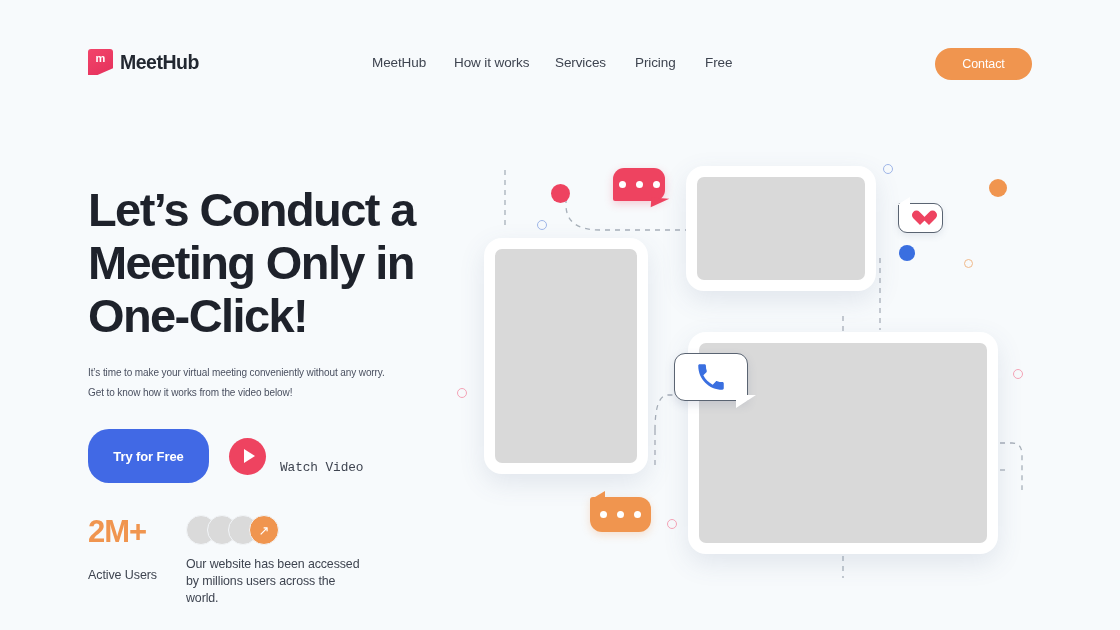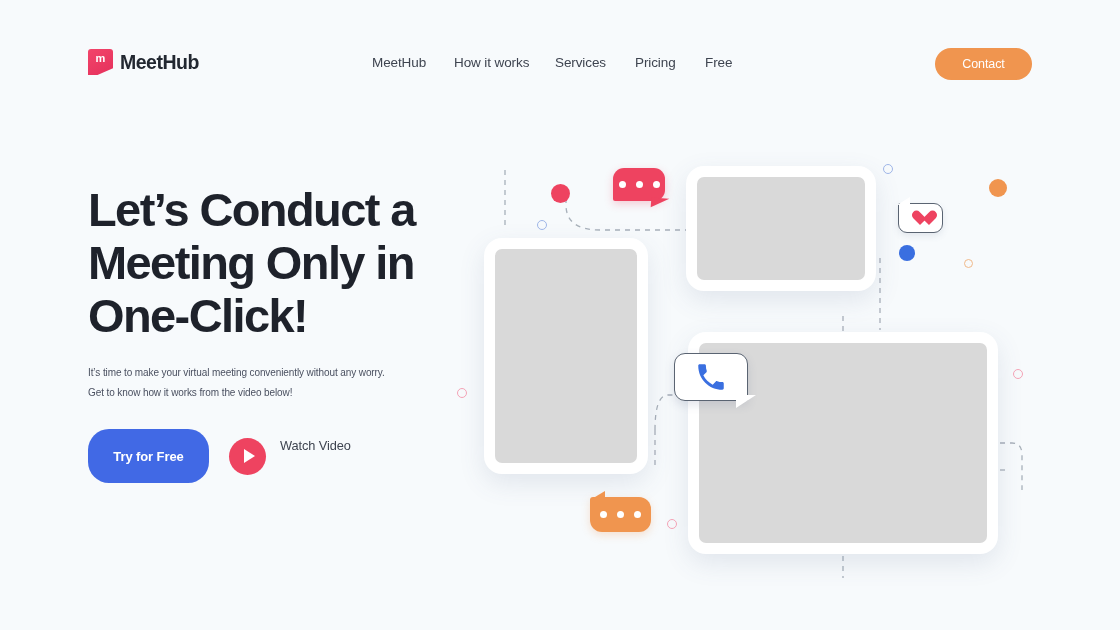--- a/index.html
+++ b/index.html
@@ -66,21 +66,21 @@
     margin-top: 21px; font-size: 10px; line-height: 20px;
     color: #4A5060; width: 310px; letter-spacing: -0.1px;
   }
   .cta-row { margin-top: 26px; display: flex; align-items: center; }
   .try-btn {
     width: 121px; height: 54px; border: none; border-radius: 21px;
     background: #4169E5; color: #fff; font-size: 13px; font-weight: bold;
     font-family: "Liberation Sans", sans-serif; cursor: pointer;
     letter-spacing: -0.1px;
   }
-  .play-wrap { display: flex; align-items: flex-start; margin-left: 20px; cursor: pointer; }
+  .play-wrap { display: flex; align-items: flex-end; margin-left: 20px; cursor: pointer; font-family: Liberation Mono, monospace; }
   .play-circle {
     width: 37px; height: 37px; border-radius: 50%; background: #EE4360;
     display: flex; align-items: center; justify-content: center;
   }
   .play-tri {
     width: 0; height: 0; margin-left: 3px;
     border-left: 11px solid #fff;
     border-top: 7px solid transparent;
     border-bottom: 7px solid transparent;
   }
@@ -320,15 +320,30 @@
     <div class="cta-row">
       <button class="try-btn" data-bind="hero.primary_cta">Try for Free</button>
       <div class="play-wrap">
         <span class="play-circle">
           <span class="play-tri"></span>
         </span>
         <span class="watch-label" data-bind="hero.video_cta">Watch Video</span>
       </div>
     </div>
 
+    <div class="stats-row">
+      <div class="stat-block">
+        <div class="stat-num" data-bind="stats.value">2M+</div>
+        <div class="stat-label" data-bind="stats.label">Active Users</div>
+      </div>
+      <div class="avatars-block">
+        <div class="avatars">
+          <span class="av"></span>
+          <span class="av"></span>
+          <span class="av"></span>
+          <span class="av-arrow" data-bind="stats.avatar_arrow_glyph">↗</span>
+        </div>
+        <div class="avatars-text" data-bind="stats.avatars_note">Our website has been accessed by millions users across the world.</div>
+      </div>
+    </div>
   </div>
 
 </div>
 
 </body></html>

